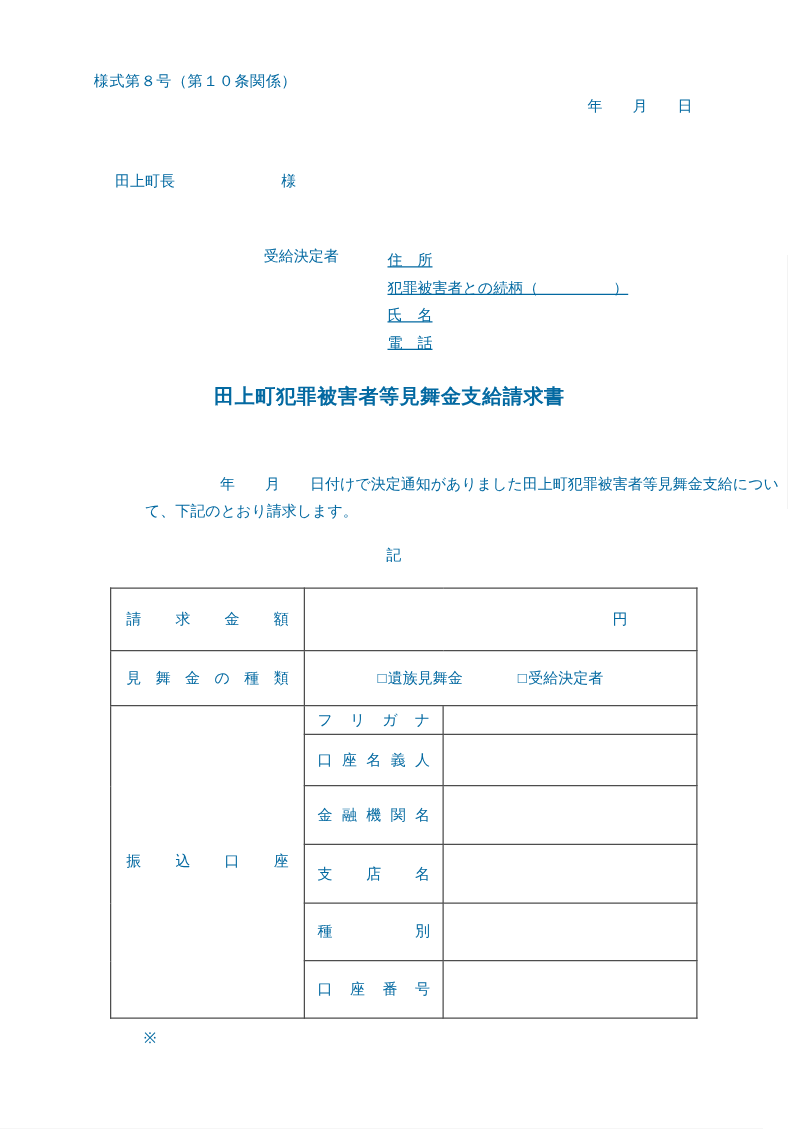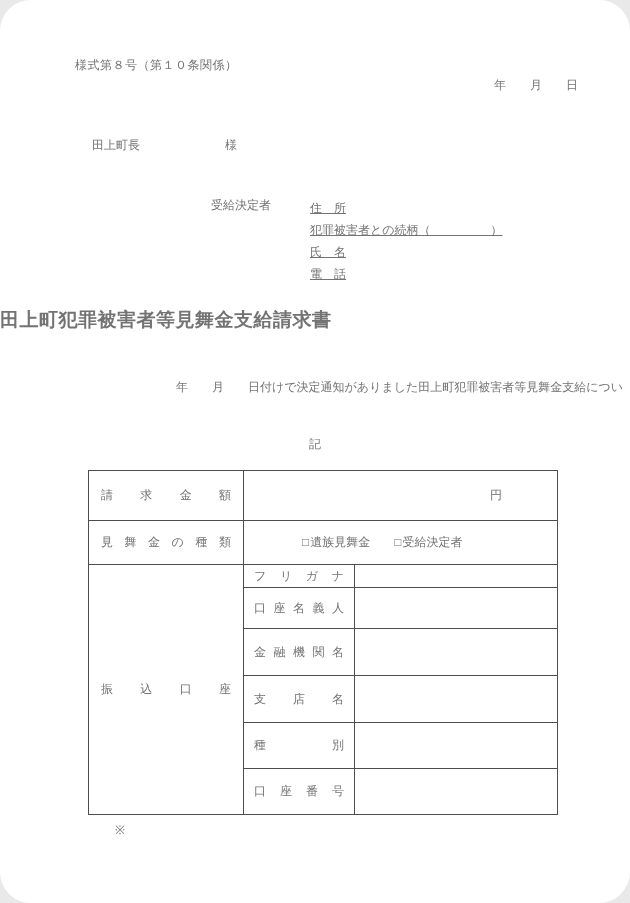--- a/index.html
+++ b/index.html
@@ -2,43 +2,43 @@
 <html><head>
 <meta charset="utf-8">
 <style>
   * { margin:0; padding:0; box-sizing:border-box; }
   html,body { background:#e9e9e9; }
   .page {
     position:relative;
     width:630px; height:903px;
     margin:0 auto;
     background:#ffffff;
-    color:#737373;
+    color:#0369a1;
     font-family:"Liberation Serif","DejaVu Serif",serif;
     font-size:12px;
     overflow:hidden;
-    border-radius:31px;
   }
   .abs { position:absolute; white-space:nowrap; }
 
   .form-number { left:75px; top:57px; letter-spacing:0.5px; }
-  .date-line   { left:470px; top:77px;margin-left:24px; }
+  .date-line   { left:470px; top:77px; }
 
   .addressee-name      { left:92px;  top:137px; }
   .addressee-honorific { left:225px; top:137px; }
 
   .recipient-label  { left:211px; top:197px; }
   .recipient-fields { left:310px; top:197px;text-decoration:underline; }
   .recipient-fields div { line-height:22px; height:22px; }
 
   .doc-title {
     left:0; top:307px; width:623px;
+    text-align:center;
     font-family:"Liberation Sans","DejaVu Sans",sans-serif;
     font-weight:bold;
-    font-size:19px;
+    font-size:16px;
     letter-spacing:0.5px;
   }
 
   .body-text { left:75px; top:376px; width:510px; }
   .body-text div { line-height:22px; height:22px; white-space:nowrap;margin-left:41px; }
 
   .section-mark { left:0; top:436px; width:630px; text-align:center; }
 
   .claim-table {
     position:absolute; left:88px; top:470px;
@@ -50,21 +50,21 @@
     font-size:12px;
     vertical-align:middle;
     padding:0;
     overflow:hidden;
   }
   .dist { display:flex; justify-content:space-between; padding:0 12px; width:100%; }
   .dist-narrow { padding:0 10px; }
 
   .yen-cell { text-align:right; padding-right:55px !important; }
   .options-cell { padding-left:58px !important; }
-  .options-row { display:flex; gap:24px; }
+  .options-row { display:flex; gap:44px; }
   .option { white-space:nowrap; }
   .checkbox-glyph { margin-right:1px; }
 
   .footnote { left:115px; top:821px; display:flex; }
   .footnote .marker { margin-right:16px; }
 
   .r-a  td { height:50px; }
   .r-b  td { height:44px; }
   .r-c1 td { height:23px; }
   .r-c2 td { height:41px; }
@@ -90,20 +90,21 @@
     <div>住　所</div>
     <div>犯罪被害者との続柄（　　　　　）</div>
     <div>氏　名</div>
     <div>電　話</div>
   </div>
 
   <div class="abs doc-title">田上町犯罪被害者等見舞金支給請求書</div>
 
   <div class="abs body-text">
     <div>　　　　　年　　月　　日付けで決定通知がありました田上町犯罪被害者等見舞金支給につい</div>
+    <div>て、下記のとおり請求します。</div>
   </div>
 
   <div class="abs section-mark">記</div>
 
   <table class="claim-table">
     <colgroup>
         <col style="width:155px">
         <col style="width:111px">
         <col style="width:203px">
       </colgroup>

